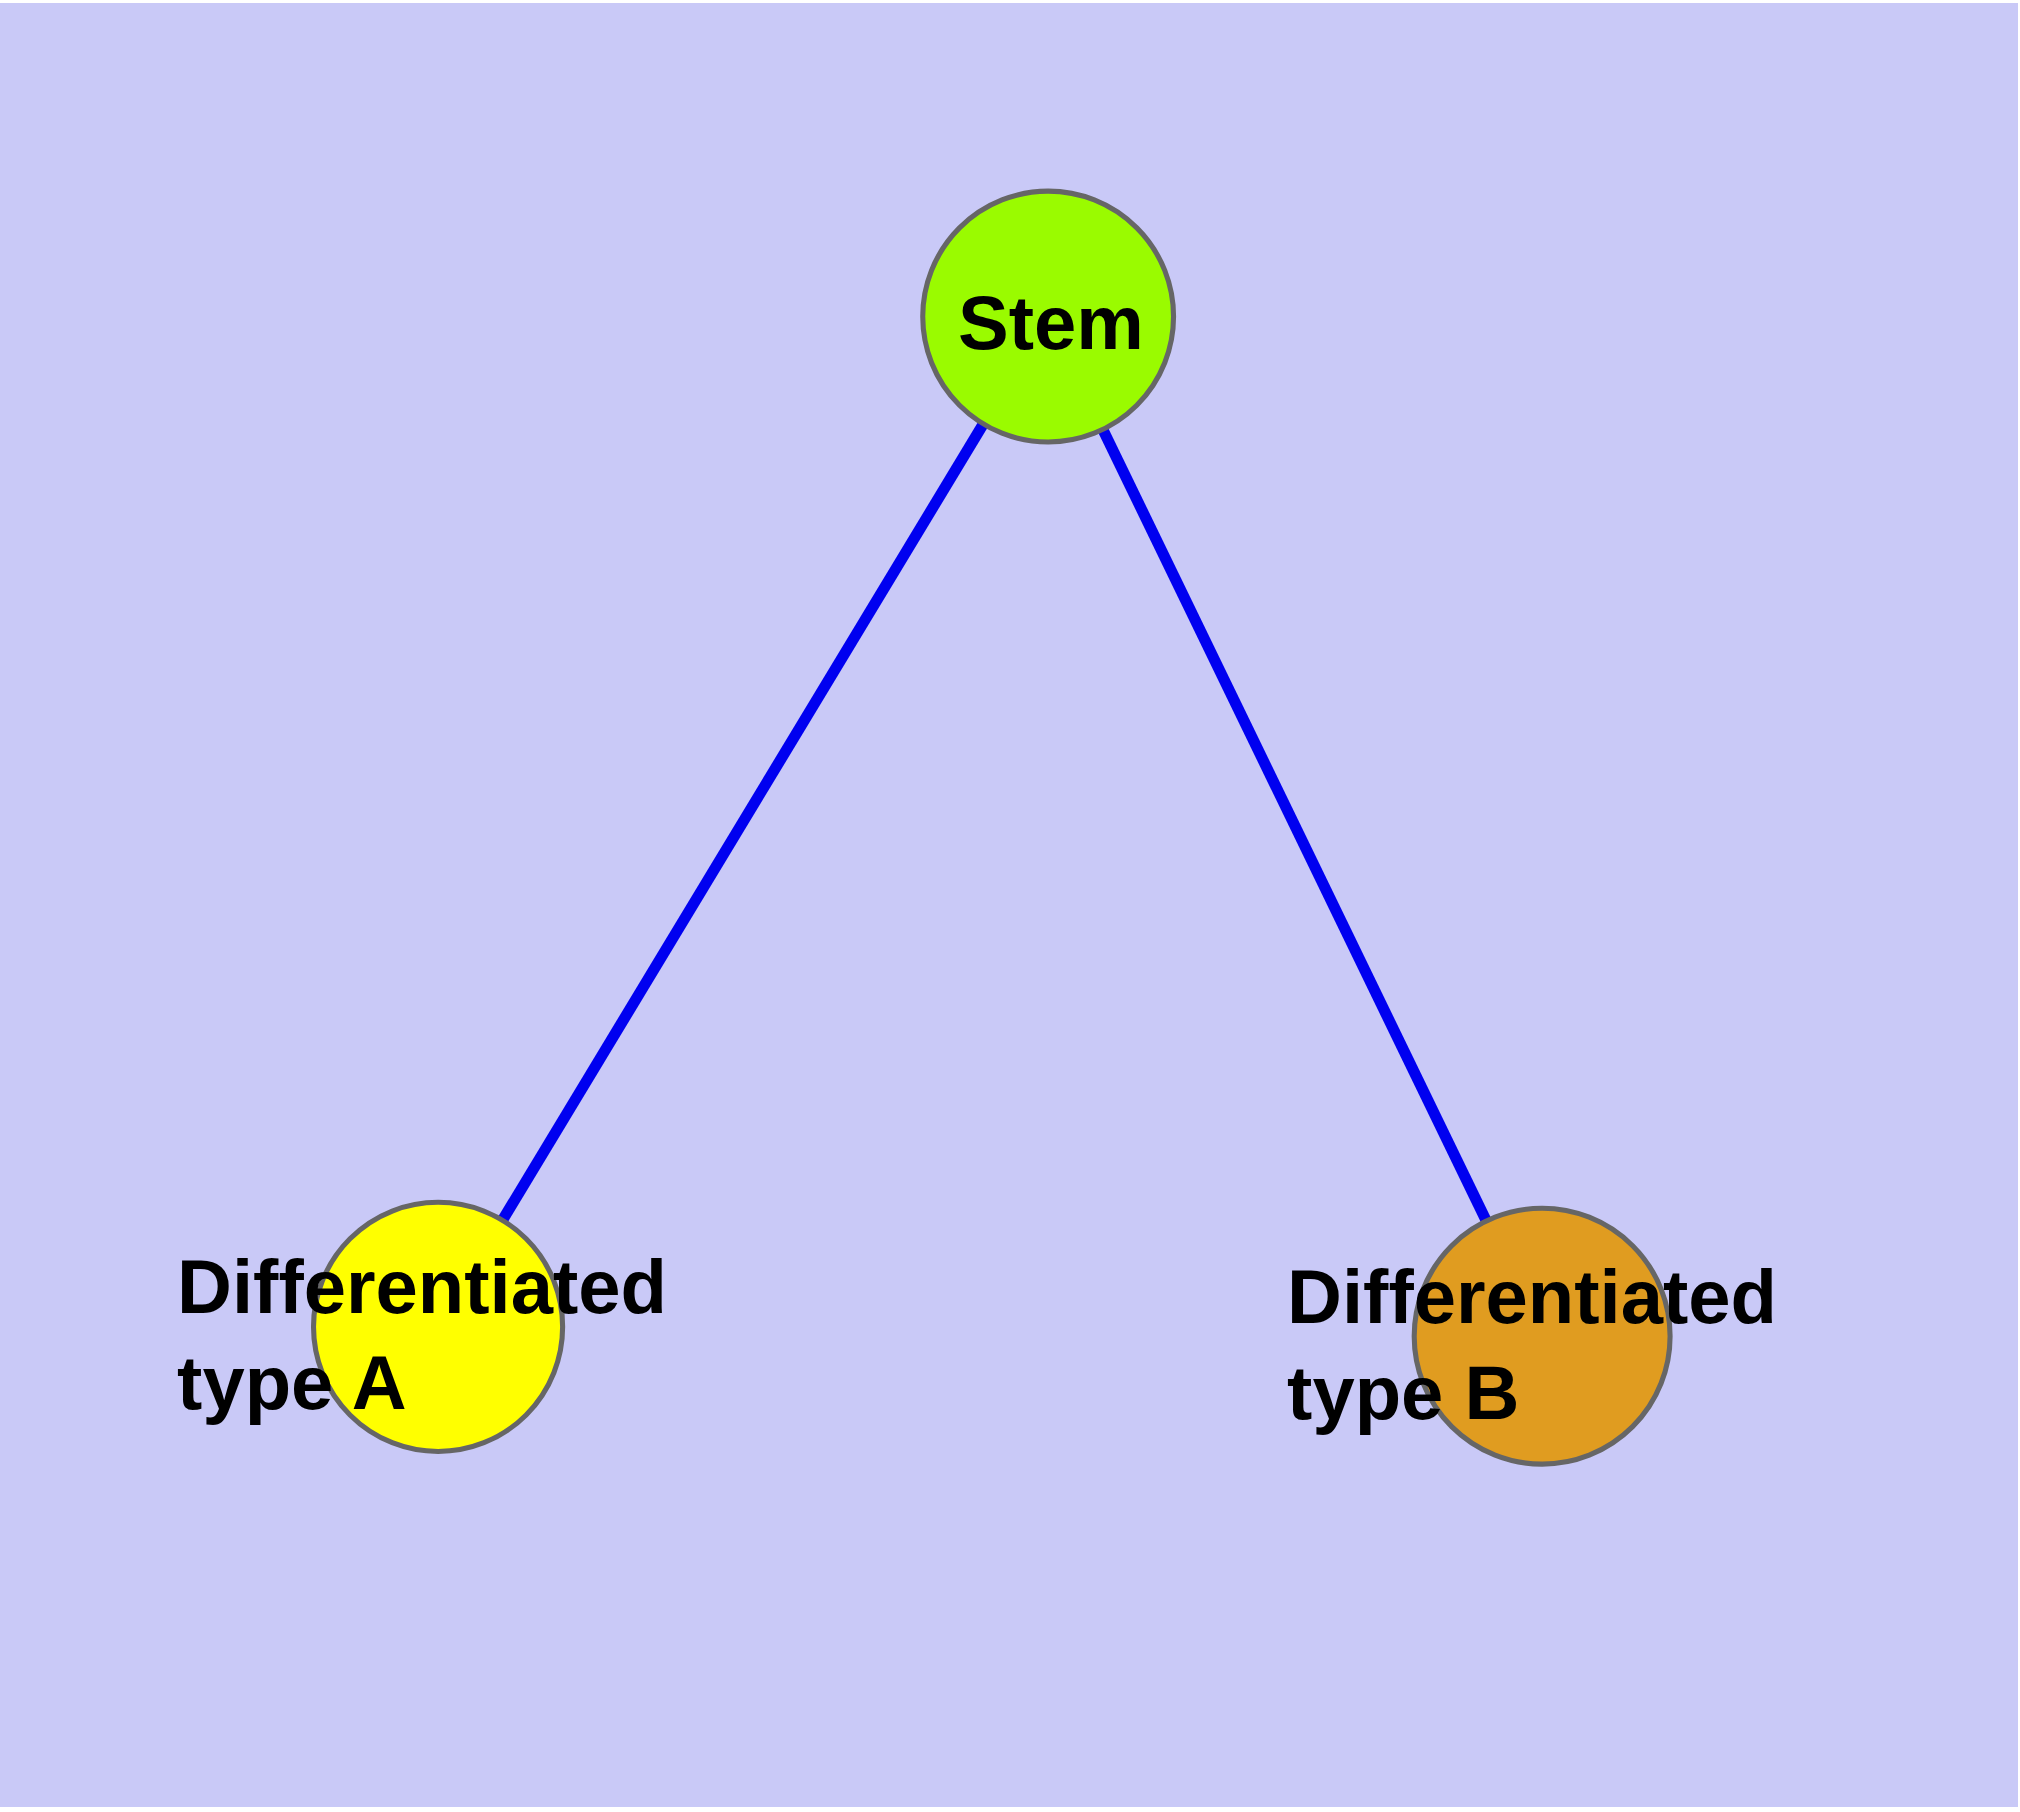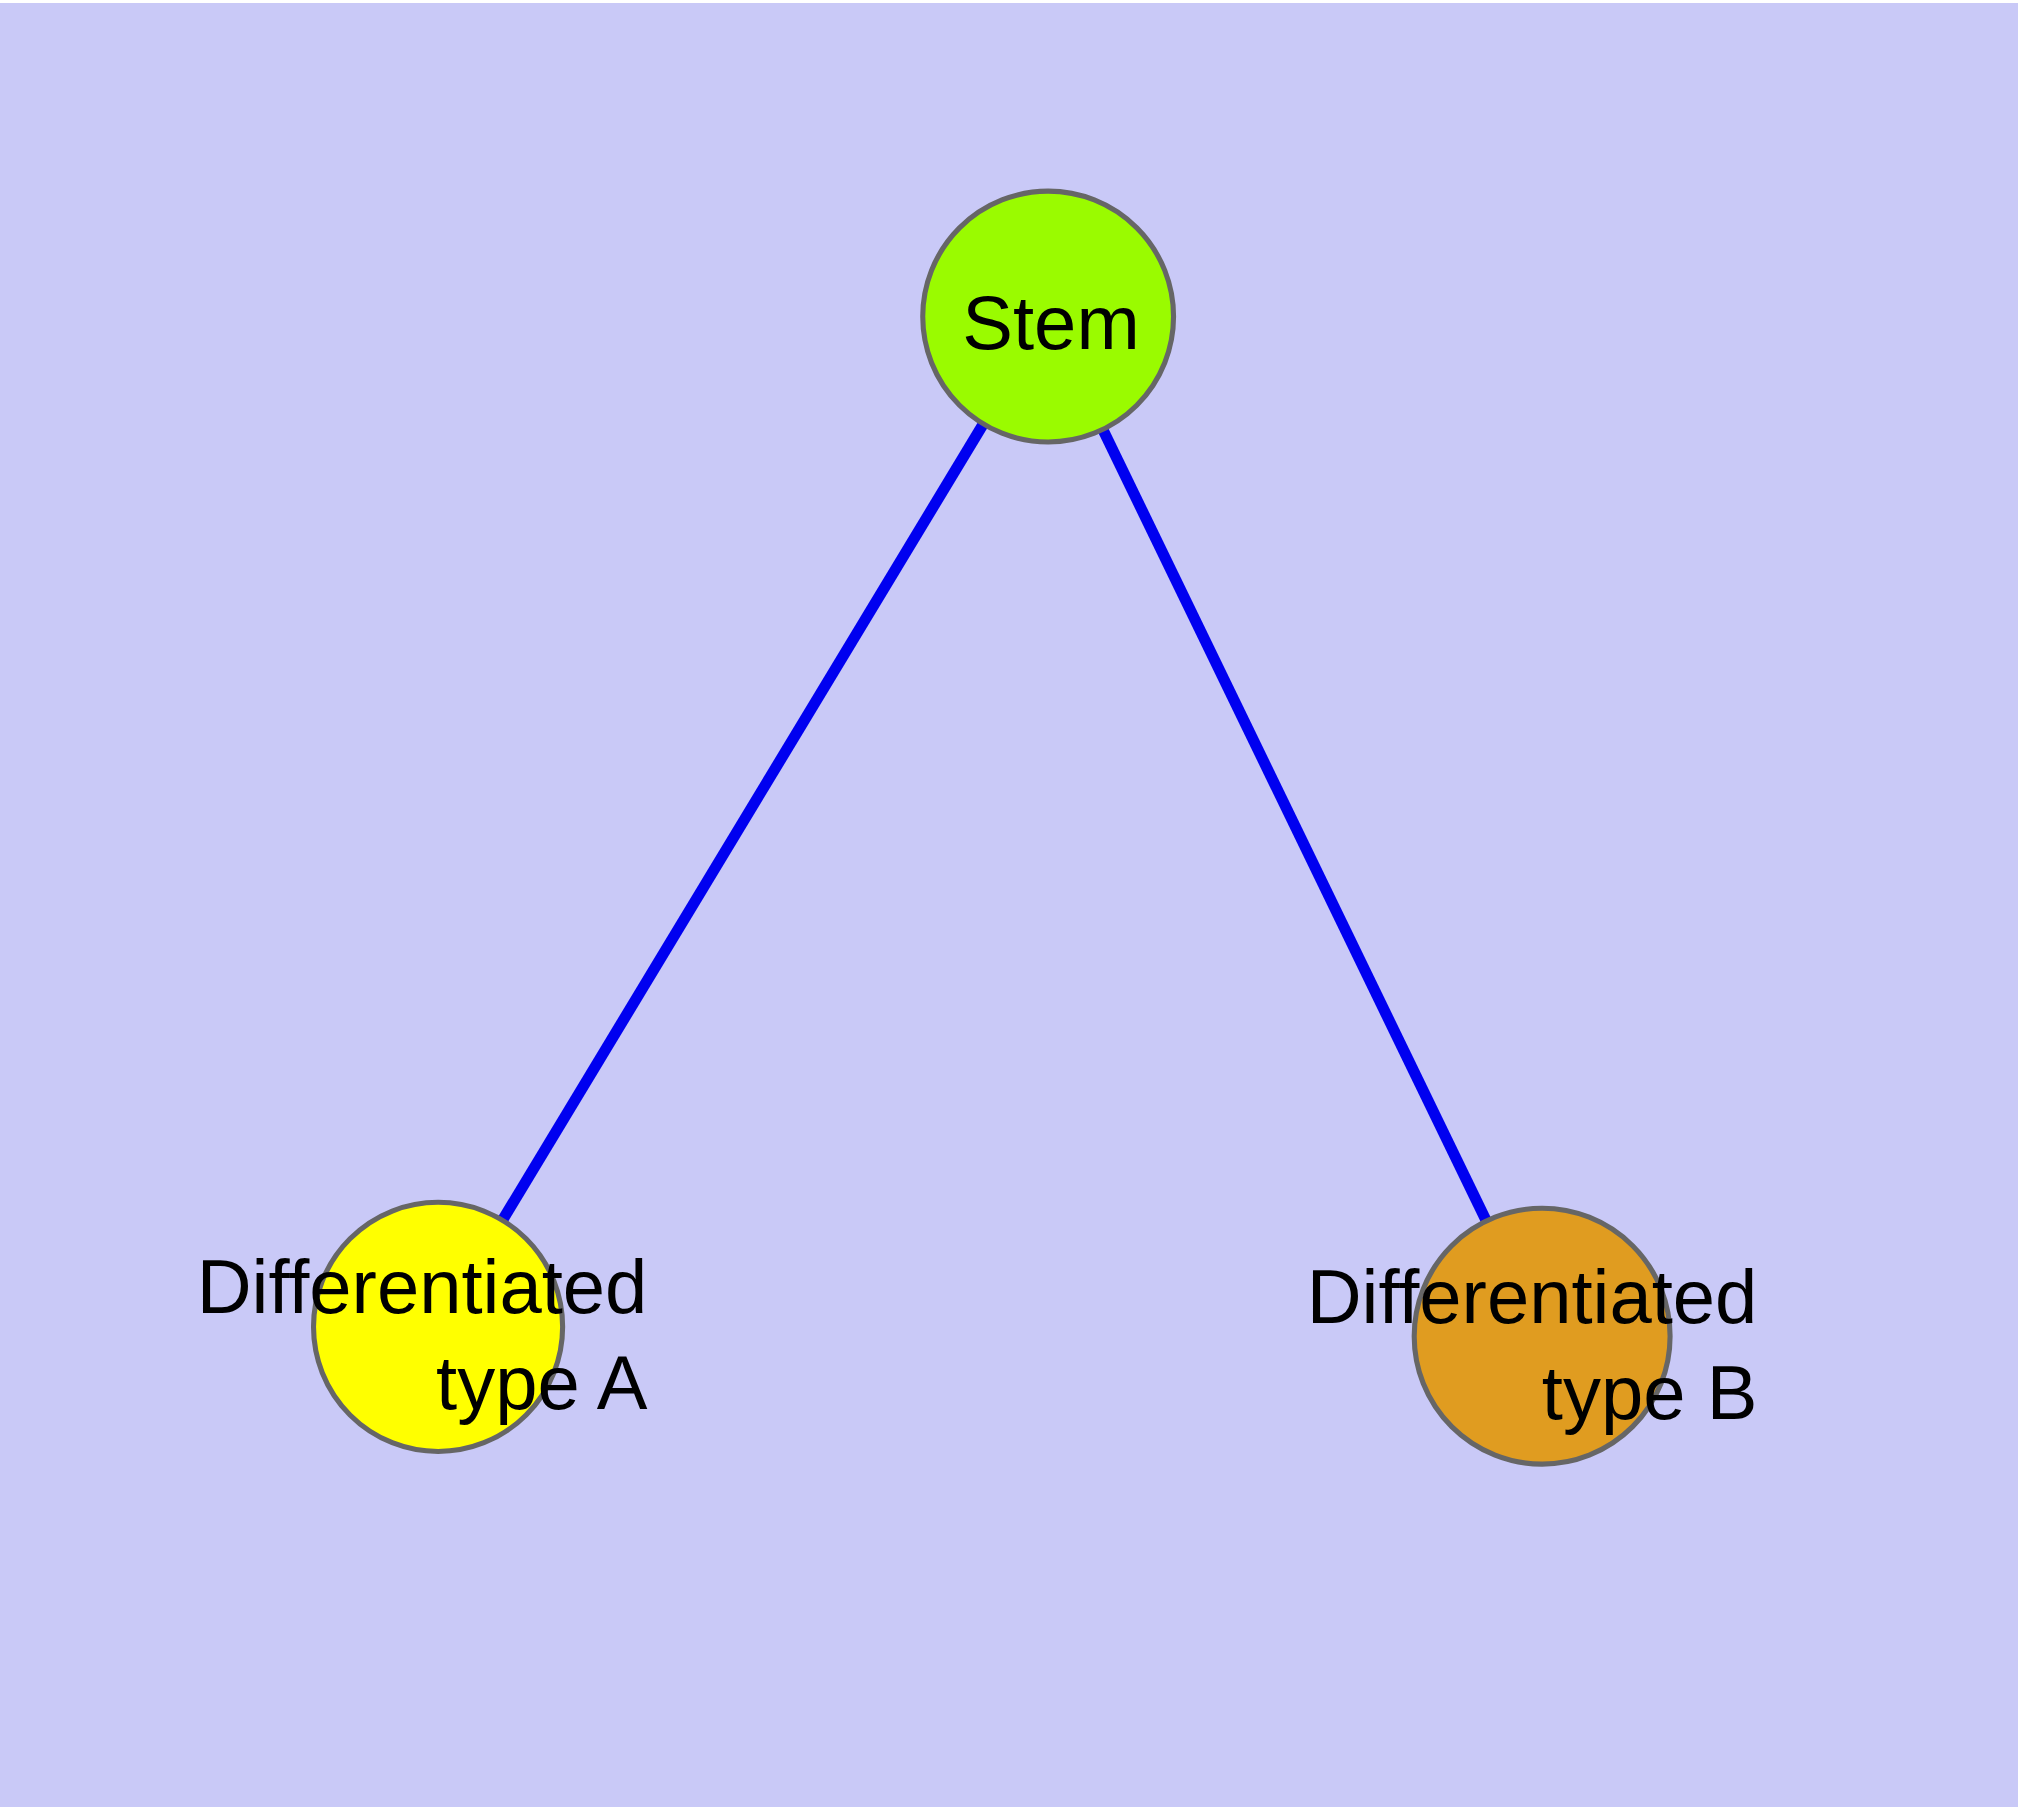--- a/index.html
+++ b/index.html
@@ -30,25 +30,25 @@
     stroke-width: 13;
     fill: none;
   }
   .node-circle {
     stroke: #666666;
     stroke-width: 6;
   }
   .node-label {
     position: absolute;
     transform: translate(-50%, -50%);
-    font-weight: normal;
+    font-weight: bold;
     font-size: 76px;
     line-height: 96px;
     color: #000000;
-    text-align: right;
+    text-align: left;
     white-space: pre-line;
     letter-spacing: 0;
   }
   .label-stem   { left: 1051px; top: 320px;  }
   .label-type-a { left: 422px;  top: 1332px; }
   .label-type-b { left: 1532px; top: 1342px; }
 </style>
 </head>
 <body>
 

